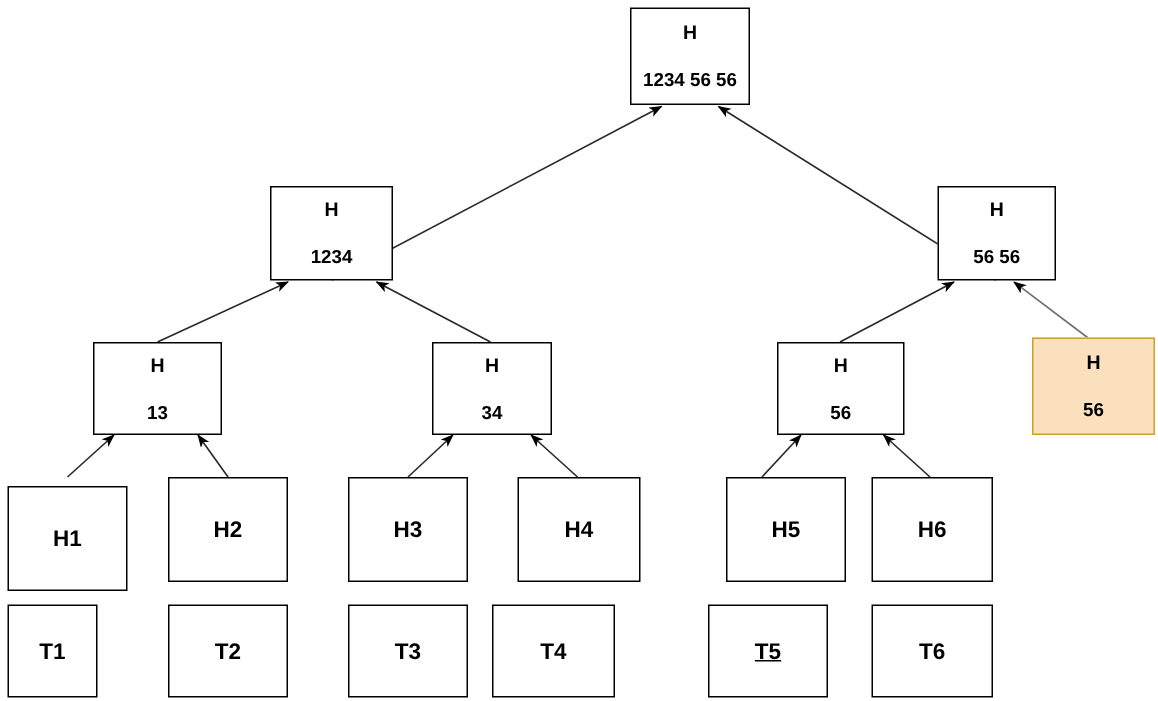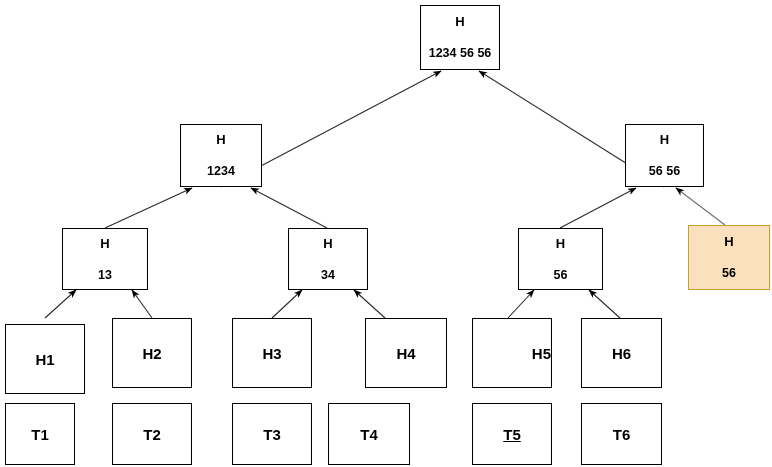--- a/index.html
+++ b/index.html
@@ -145,31 +145,31 @@
 
   <div class="node leaf" style="left:5px; top:324px; width:80px; height:70px;">
     <span class="label">H1</span>
   </div>
   <div class="node leaf" style="left:112px; top:318px; width:80px; height:70px;">
     <span class="label">H2</span>
   </div>
   <div class="node leaf" style="left:232px; top:318px; width:80px; height:70px;">
     <span class="label">H3</span>
   </div>
-  <div class="node leaf" style="left:345px; top:318px; width:82px; height:70px;margin-left:20px;">
+  <div class="node leaf" style="left:345px; top:318px; width:82px; height:70px;">
     <span class="label">H4</span>
   </div>
-  <div class="node leaf" style="left:472px; top:318px; width:80px; height:70px;align-items:flex-end;">
+  <div class="node leaf" style="left:484px; top:318px; width:80px; height:70px;">
     <span class="label">H5</span>
   </div>
   <div class="node leaf" style="left:581px; top:318px; width:81px; height:70px;">
     <span class="label">H6</span>
   </div>
 
-  <div class="node leaf" style="left:5px; top:403px; width:70px; height:62px;">
+  <div class="node leaf" style="left:5px; top:403px; width:60px; height:62px;">
     <span class="label">T1</span>
   </div>
   <div class="node leaf" style="left:112px; top:403px; width:80px; height:62px;justify-content:center;">
     <span class="label">T2</span>
   </div>
   <div class="node leaf" style="left:232px; top:403px; width:80px; height:62px;align-items:center;">
     <span class="label">T3</span>
   </div>
   <div class="node leaf" style="left:328px; top:403px; width:82px; height:62px;justify-content:center;">
     <span class="label">T4</span>

